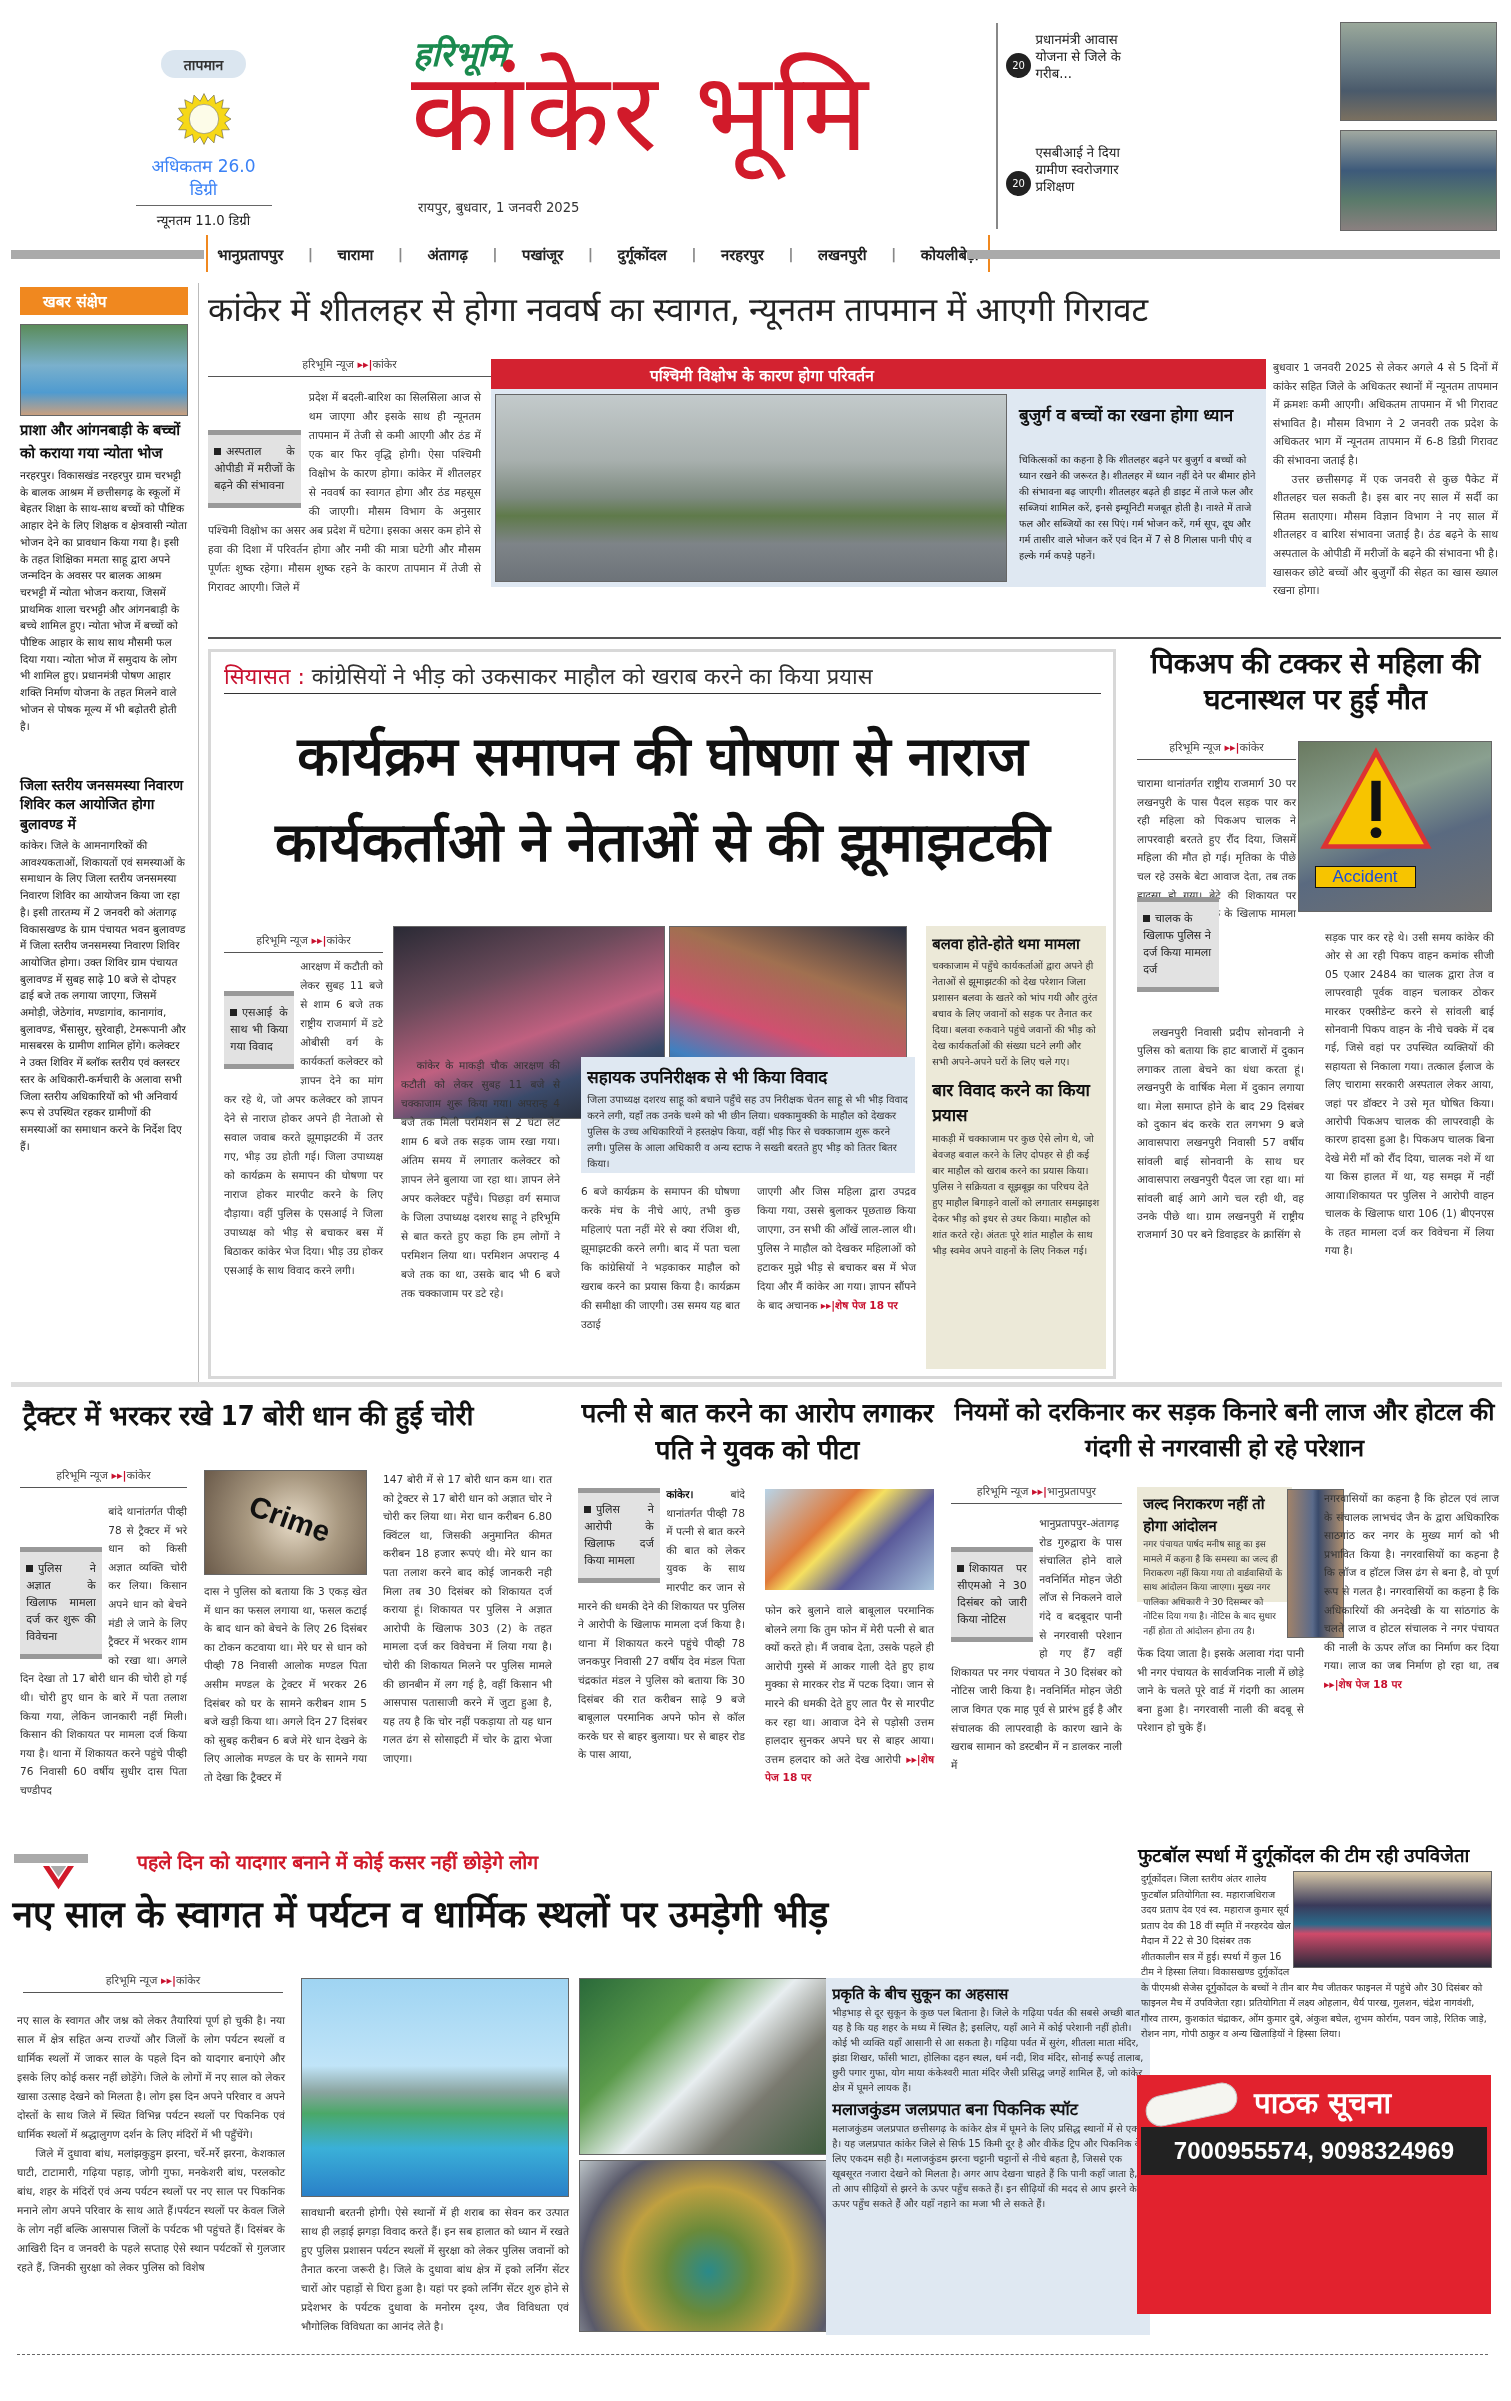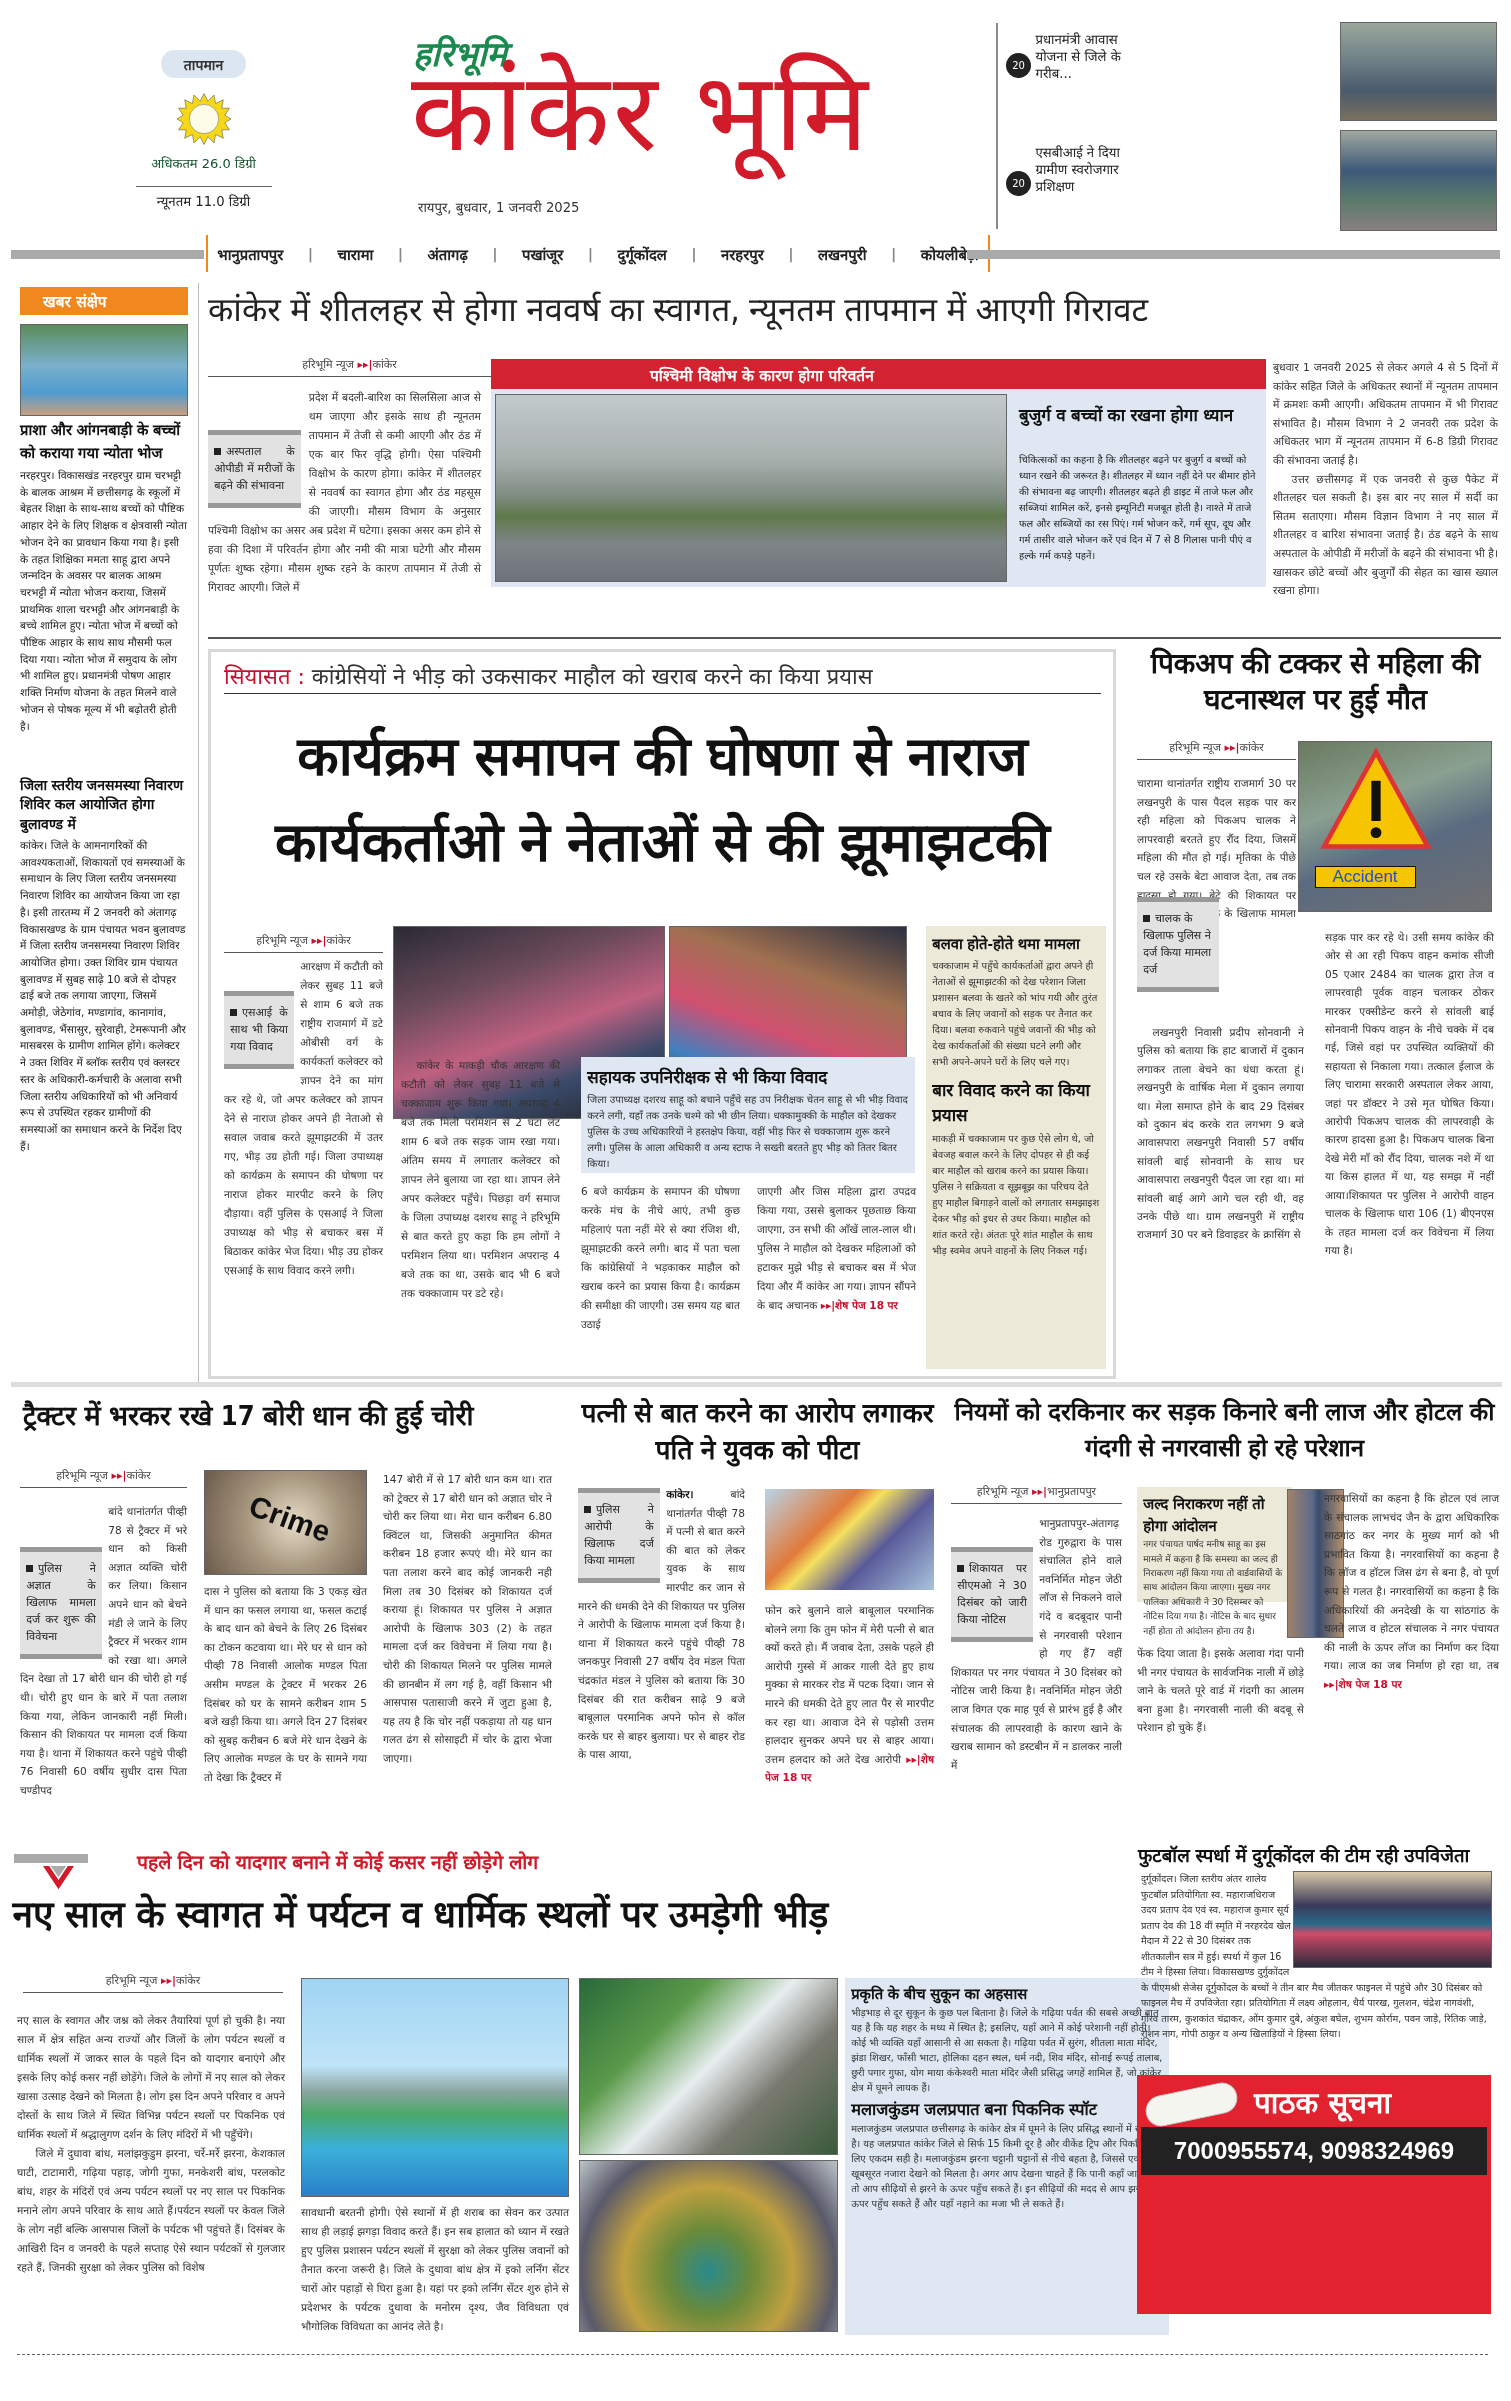--- a/index.html
+++ b/index.html
@@ -24,21 +24,21 @@
 <body>
 
 <div class="abs" style="left:120px;top:50px;width:167px;height:171px;text-align:center">
   <div style="margin:0 auto;width:85px;background:#dbe6f0;border-radius:15.5px;padding:4.7px 0;font-size:14px;font-weight:bold;color:#333">तापमान</div>
   <div style="margin:14px auto 7.8px;width:54px;height:54px">
     <svg width="54" height="54" viewBox="0 0 70 70">
         <polygon points="35,2 40,12 48,4 50,15 60,10 58,21 68,21 62,30 70,35 62,40 68,49 58,49 60,60 50,55 48,66 40,58 35,68 30,58 22,66 20,55 10,60 12,49 2,49 8,40 0,35 8,30 2,21 12,21 10,10 20,15 22,4 30,12" fill="#f6d818" stroke="#333" stroke-width="0.6"></polygon>
         <circle cx="35" cy="35" r="19" fill="#fdfce8" stroke="#555" stroke-width="0.6"></circle>
       </svg>
   </div>
-  <div style="font-size:13px;color:#14532d;padding-bottom:14px;border-bottom:1.6px solid #666;margin:0 15.5px">अधिकतम 26.0 डिग्री</div>
+  <div style="font-size:17px;color:#3b82f6;padding-bottom:5px;border-bottom:1.6px solid #666;margin:0 15.5px">अधिकतम 26.0 डिग्री</div>
   <div style="font-size:13.2px;color:#222;margin-top:4.7px">न्यूनतम 11.0 डिग्री</div>
 </div>
 
 <div class="abs" style="left:413px;top:29.5px;font-size:34px;font-weight:bold;color:#1a8a4e;font-style:italic">हरिभूमि</div>
 <div class="abs" style="left:411px;top:43px;font-size:109px;line-height:140px;color:#d11a2a;letter-spacing:3.1px;font-family:'DejaVu Sans Condensed','DejaVu Sans',sans-serif">कांकेर भूमि</div>
 <div class="abs" style="left:418px;top:198px;font-size:13.2px;color:#333">रायपुर, बुधवार, 1 जनवरी 2025</div>
 
 <div class="abs" style="left:11px;top:250px;width:193px;height:9.3px;background:#aaa"></div>
 <div class="abs" style="left:206px;top:235px;height:37px;border-left:2.3px solid #f0881f;border-right:2.3px solid #f0881f;padding:4.7px 9.3px;display:flex;align-items:center;font-size:14.8px;font-weight:bold;color:#222;width:784px;justify-content:space-between">
   <span>भानुप्रतापपुर</span>
@@ -211,21 +211,21 @@
   <span>हरिभूमि न्यूज</span> <span class="arr">▸▸|</span><span>कांकेर</span>
 </div>
 <div class="abs txt" style="left:17px;top:2011px;width:268px;font-size:10.6px;line-height:19px">
   <p>नए साल के स्वागत और जश्न को लेकर तैयारियां पूर्ण हो चुकी है। नया साल में क्षेत्र सहित अन्य राज्यों और जिलों के लोग पर्यटन स्थलों व धार्मिक स्थलों में जाकर साल के पहले दिन को यादगार बनाएंगे और इसके लिए कोई कसर नहीं छोड़ेंगे। जिले के लोगों में नए साल को लेकर खासा उत्साह देखने को मिलता है। लोग इस दिन अपने परिवार व अपने दोस्तों के साथ जिले में स्थित विभिन्न पर्यटन स्थलों पर पिकनिक एवं धार्मिक स्थलों में श्रद्धालुगण दर्शन के लिए मंदिरों में भी पहुँचेंगे।</p>
   <p style="text-indent:18.6px">जिले में दुधावा बांध, मलांझकुडुम झरना, चर्रे-मर्रे झरना, केशकाल घाटी, टाटामारी, गढ़िया पहाड़, जोगी गुफा, मनकेशरी बांध, परलकोट बांध, शहर के मंदिरों एवं अन्य पर्यटन स्थलों पर नए साल पर पिकनिक मनाने लोग अपने परिवार के साथ आते हैं।पर्यटन स्थलों पर केवल जिले के लोग नहीं बल्कि आसपास जिलों के पर्यटक भी पहुंचते हैं। दिसंबर के आखिरी दिन व जनवरी के पहले सप्ताह ऐसे स्थान पर्यटकों से गुलजार रहते हैं, जिनकी सुरक्षा को लेकर पुलिस को विशेष</p>
 </div>
 <div class="abs photo" style="left:301px;top:1978px;width:268px;height:219px;background:linear-gradient(180deg,#9fd4f2 0%,#c0e4f8 40%,#8aa4a0 52%,#4aa868 62%,#3ab0d8 78%,#2a80c8 100%)"></div>
 <div class="abs txt" style="left:301px;top:2203px;width:268px;font-size:10.6px;line-height:19px">सावधानी बरतनी होगी। ऐसे स्थानों में ही शराब का सेवन कर उत्पात साथ ही लड़ाई झगड़ा विवाद करते हैं। इन सब हालात को ध्यान में रखते हुए पुलिस प्रशासन पर्यटन स्थलों में सुरक्षा को लेकर पुलिस जवानों को तैनात करना जरूरी है। जिले के दुधावा बांध क्षेत्र में इको लर्निंग सेंटर चारों ओर पहाड़ों से घिरा हुआ है। यहां पर इको लर्निंग सेंटर शुरु होने से प्रदेशभर के पर्यटक दुधावा के मनोरम दृश्य, जैव विविधता एवं भौगोलिक विविधता का आनंद लेते है।</div>
 <div class="abs photo" style="left:579px;top:1978px;width:259px;height:177px;background:linear-gradient(135deg,#2a6a3a 0%,#5a9a4a 30%,#e8eef0 50%,#7a7a70 70%,#3a5a3a 100%)"></div>
 <div class="abs photo" style="left:579px;top:2160px;width:259px;height:172px;background:radial-gradient(circle at 50% 65%,#2a8a8a 0%,#6a8a3a 25%,#c0a040 50%,#5a5a6a 75%,#bcc4c8 100%)"></div>
-<div class="abs bluebox" style="left:845px;top:1978px;width:324px;height:357px;padding:4.7px 6.2px">
+<div class="abs bluebox" style="left:826px;top:1978px;width:324px;height:357px;padding:4.7px 6.2px">
   <div class="hl" style="font-size:14.8px;line-height:22px">प्रकृति के बीच सुकून का अहसास</div>
   <div style="font-size:9.8px;line-height:15px;color:#333">भीड़भाड़ से दूर सुकून के कुछ पल बिताना है। जिले के गढ़िया पर्वत की सबसे अच्छी बात यह है कि यह शहर के मध्य में स्थित है; इसलिए, यहाँ आने में कोई परेशानी नहीं होती। कोई भी व्यक्ति यहाँ आसानी से आ सकता है। गढ़िया पर्वत में सुरंग, शीतला माता मंदिर, झंडा शिखर, फाँसी भाटा, होलिका दहन स्थल, धर्म नदी, शिव मंदिर, सोनाई रूपई तालाब, छुरी पगार गुफा, योग माया कंकेश्वरी माता मंदिर जैसी प्रसिद्ध जगहें शामिल हैं, जो कांकेर क्षेत्र में घूमने लायक हैं।</div>
   <div class="hl" style="font-size:16.3px;line-height:23px;margin-top:3.1px">मलाजकुंडम जलप्रपात बना पिकनिक स्पॉट</div>
   <div style="font-size:9.8px;line-height:15px;color:#333">मलाजकुंडम जलप्रपात छत्तीसगढ़ के कांकेर क्षेत्र में घूमने के लिए प्रसिद्ध स्थानों में से एक है। यह जलप्रपात कांकेर जिले से सिर्फ 15 किमी दूर है और वीकेंड ट्रिप और पिकनिक के लिए एकदम सही है। मलाजकुंडम झरना चट्टानी चट्टानों से नीचे बहता है, जिससे एक खूबसूरत नजारा देखने को मिलता है। अगर आप देखना चाहते हैं कि पानी कहाँ जाता है, तो आप सीढ़ियों से झरने के ऊपर पहुँच सकते हैं। इन सीढ़ियों की मदद से आप झरने के ऊपर पहुँच सकते हैं और यहाँ नहाने का मजा भी ले सकते हैं।</div>
 </div>
 <div class="abs dash" style="left:17px;top:2354px;width:1471px"></div>
 
 <div class="abs hl" style="left:1138px;top:1843px;width:365px;font-size:18.6px;line-height:25px;white-space:nowrap">फुटबॉल स्पर्धा में दुर्गूकोंदल की टीम रही उपविजेता</div>
 <div class="abs photo" style="left:1293px;top:1871px;width:199px;height:97px;background:linear-gradient(180deg,#d8c8a8 0%,#3a3a5a 35%,#2a6a8a 55%,#d04a6a 65%,#2a2a3a 100%)"></div>
 <div class="abs" style="left:1141px;top:1871px;width:353px;font-size:9.6px;line-height:15.5px;color:#333;text-align:left">

